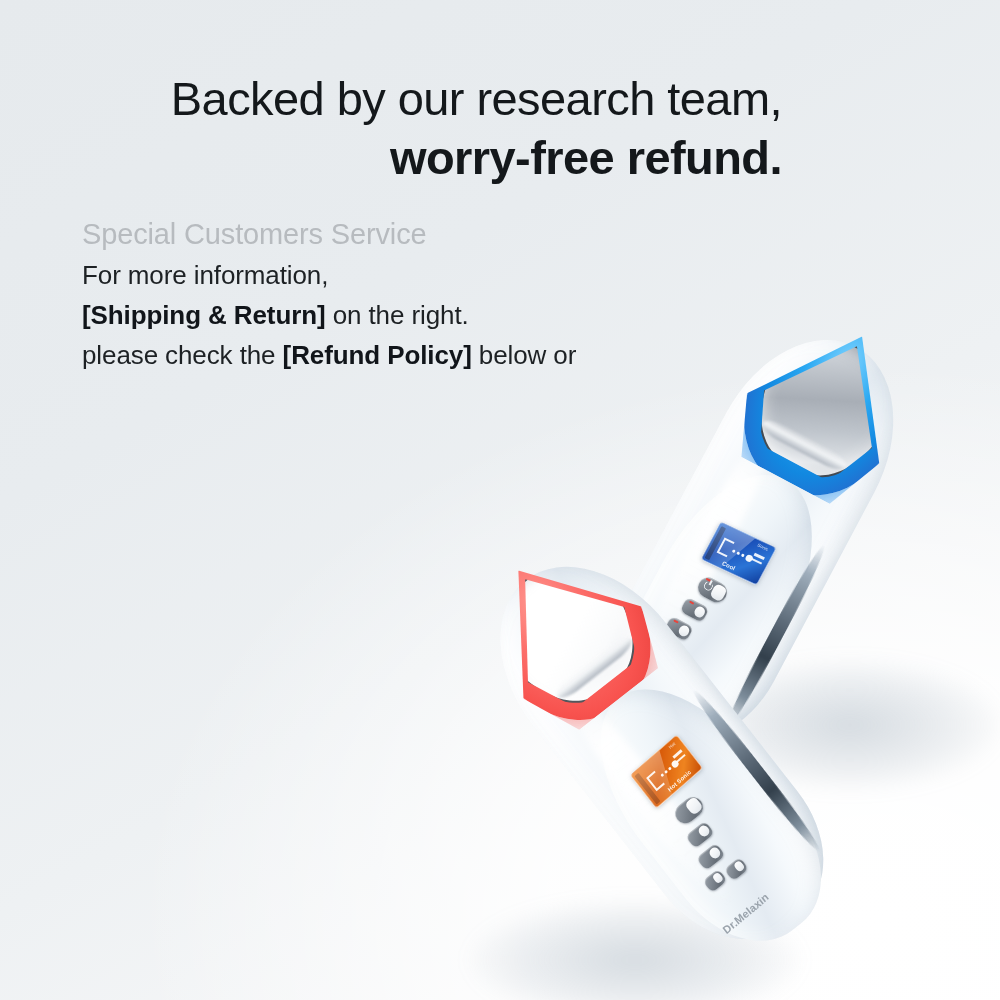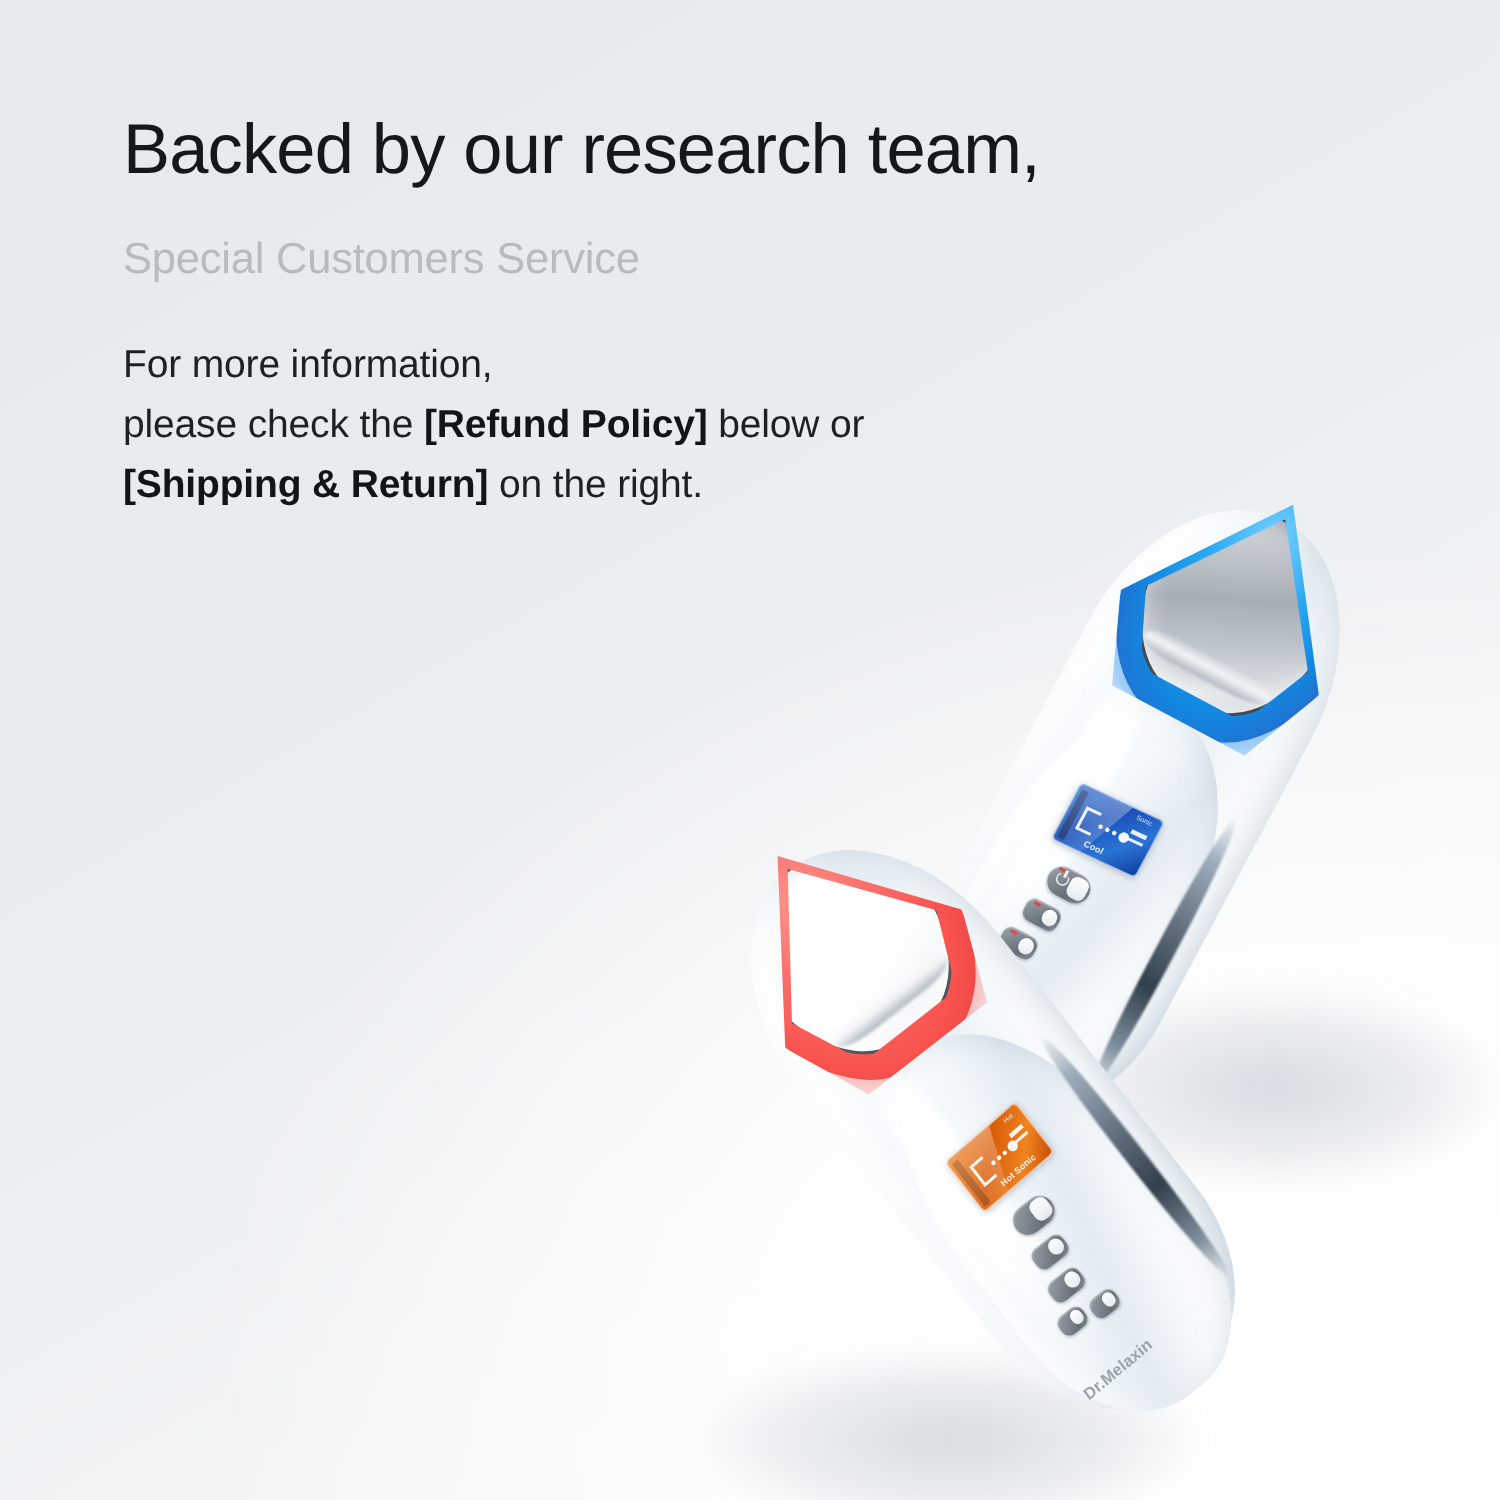--- a/index.html
+++ b/index.html
@@ -14,31 +14,31 @@
     width:1000px; height:1000px;
     overflow:hidden;
     background:
       radial-gradient(ellipse 120% 90% at 88% 92%, #ffffff 0%, rgba(255,255,255,0.85) 28%, rgba(255,255,255,0) 62%),
       linear-gradient(150deg, #e6eaed 0%, #e8ecef 32%, #eef1f3 58%, #f6f7f8 80%, #fbfbfc 100%);
   }
 
   
   .copy { position:absolute; left:82px; top:72px; width:700px; }
 
-  .h-line      { color:#14181b; letter-spacing:-0.012em; white-space:nowrap; }
+  .h-line      { color:#14181b; letter-spacing:-0.012em; white-space:nowrap;text-align:right; }
   .h-light     { font-size:47px; font-weight:300; line-height:1.16; }
   .h-bold      { font-size:47px; font-weight:700; line-height:1.30; }
 
   .sub {
     margin-top:30px;
     font-size:29px; font-weight:300; color:#b7bbbf;
     letter-spacing:-0.005em; white-space:nowrap;
   }
 
-  .body-block { margin-top:32px; }
+  .body-block { margin-top:4px; }
   .body-line {
     font-size:26px; font-weight:300; color:#1d2124;
     line-height:1.55; letter-spacing:-0.004em; white-space:nowrap;
   }
   .body-line b { font-weight:700; color:#11151a; }
 
   
   .device { position:absolute; transform-origin:50% 22%; }
 
   .body-shell {
@@ -212,27 +212,28 @@
     filter:blur(9px);
   }
 </style>
 </head>
 <body>
 
 <div id="banner">
 
   <div class="copy">
     <div class="h-line h-light">Backed by our research team,</div>
+    <div class="h-line h-bold">worry-free refund.</div>
 
     <div class="sub">Special Customers Service</div>
 
     <div class="body-block">
       <div class="body-line">For more information,</div>
+      <div class="body-line"><b>[Shipping &amp; Return]</b><span> on the right.</span></div>
       <div class="body-line"><span>please check the </span><b>[Refund Policy]</b><span> below or</span></div>
-      <div class="body-line"><b>[Shipping &amp; Return]</b><span> on the right.</span></div>
     </div>
   </div>
 
   <div class="dev-shadow" style="left:700px; top:660px; width:300px; height:130px;"></div>
   <div class="dev-shadow" style="left:470px; top:900px; width:330px; height:120px;"></div>
 
   <div class="device" style="left:728px; top:336px; width:168px; height:430px; transform:rotate(28deg);">
 
     <div class="body-shell"></div>
     <div class="waist"></div>

